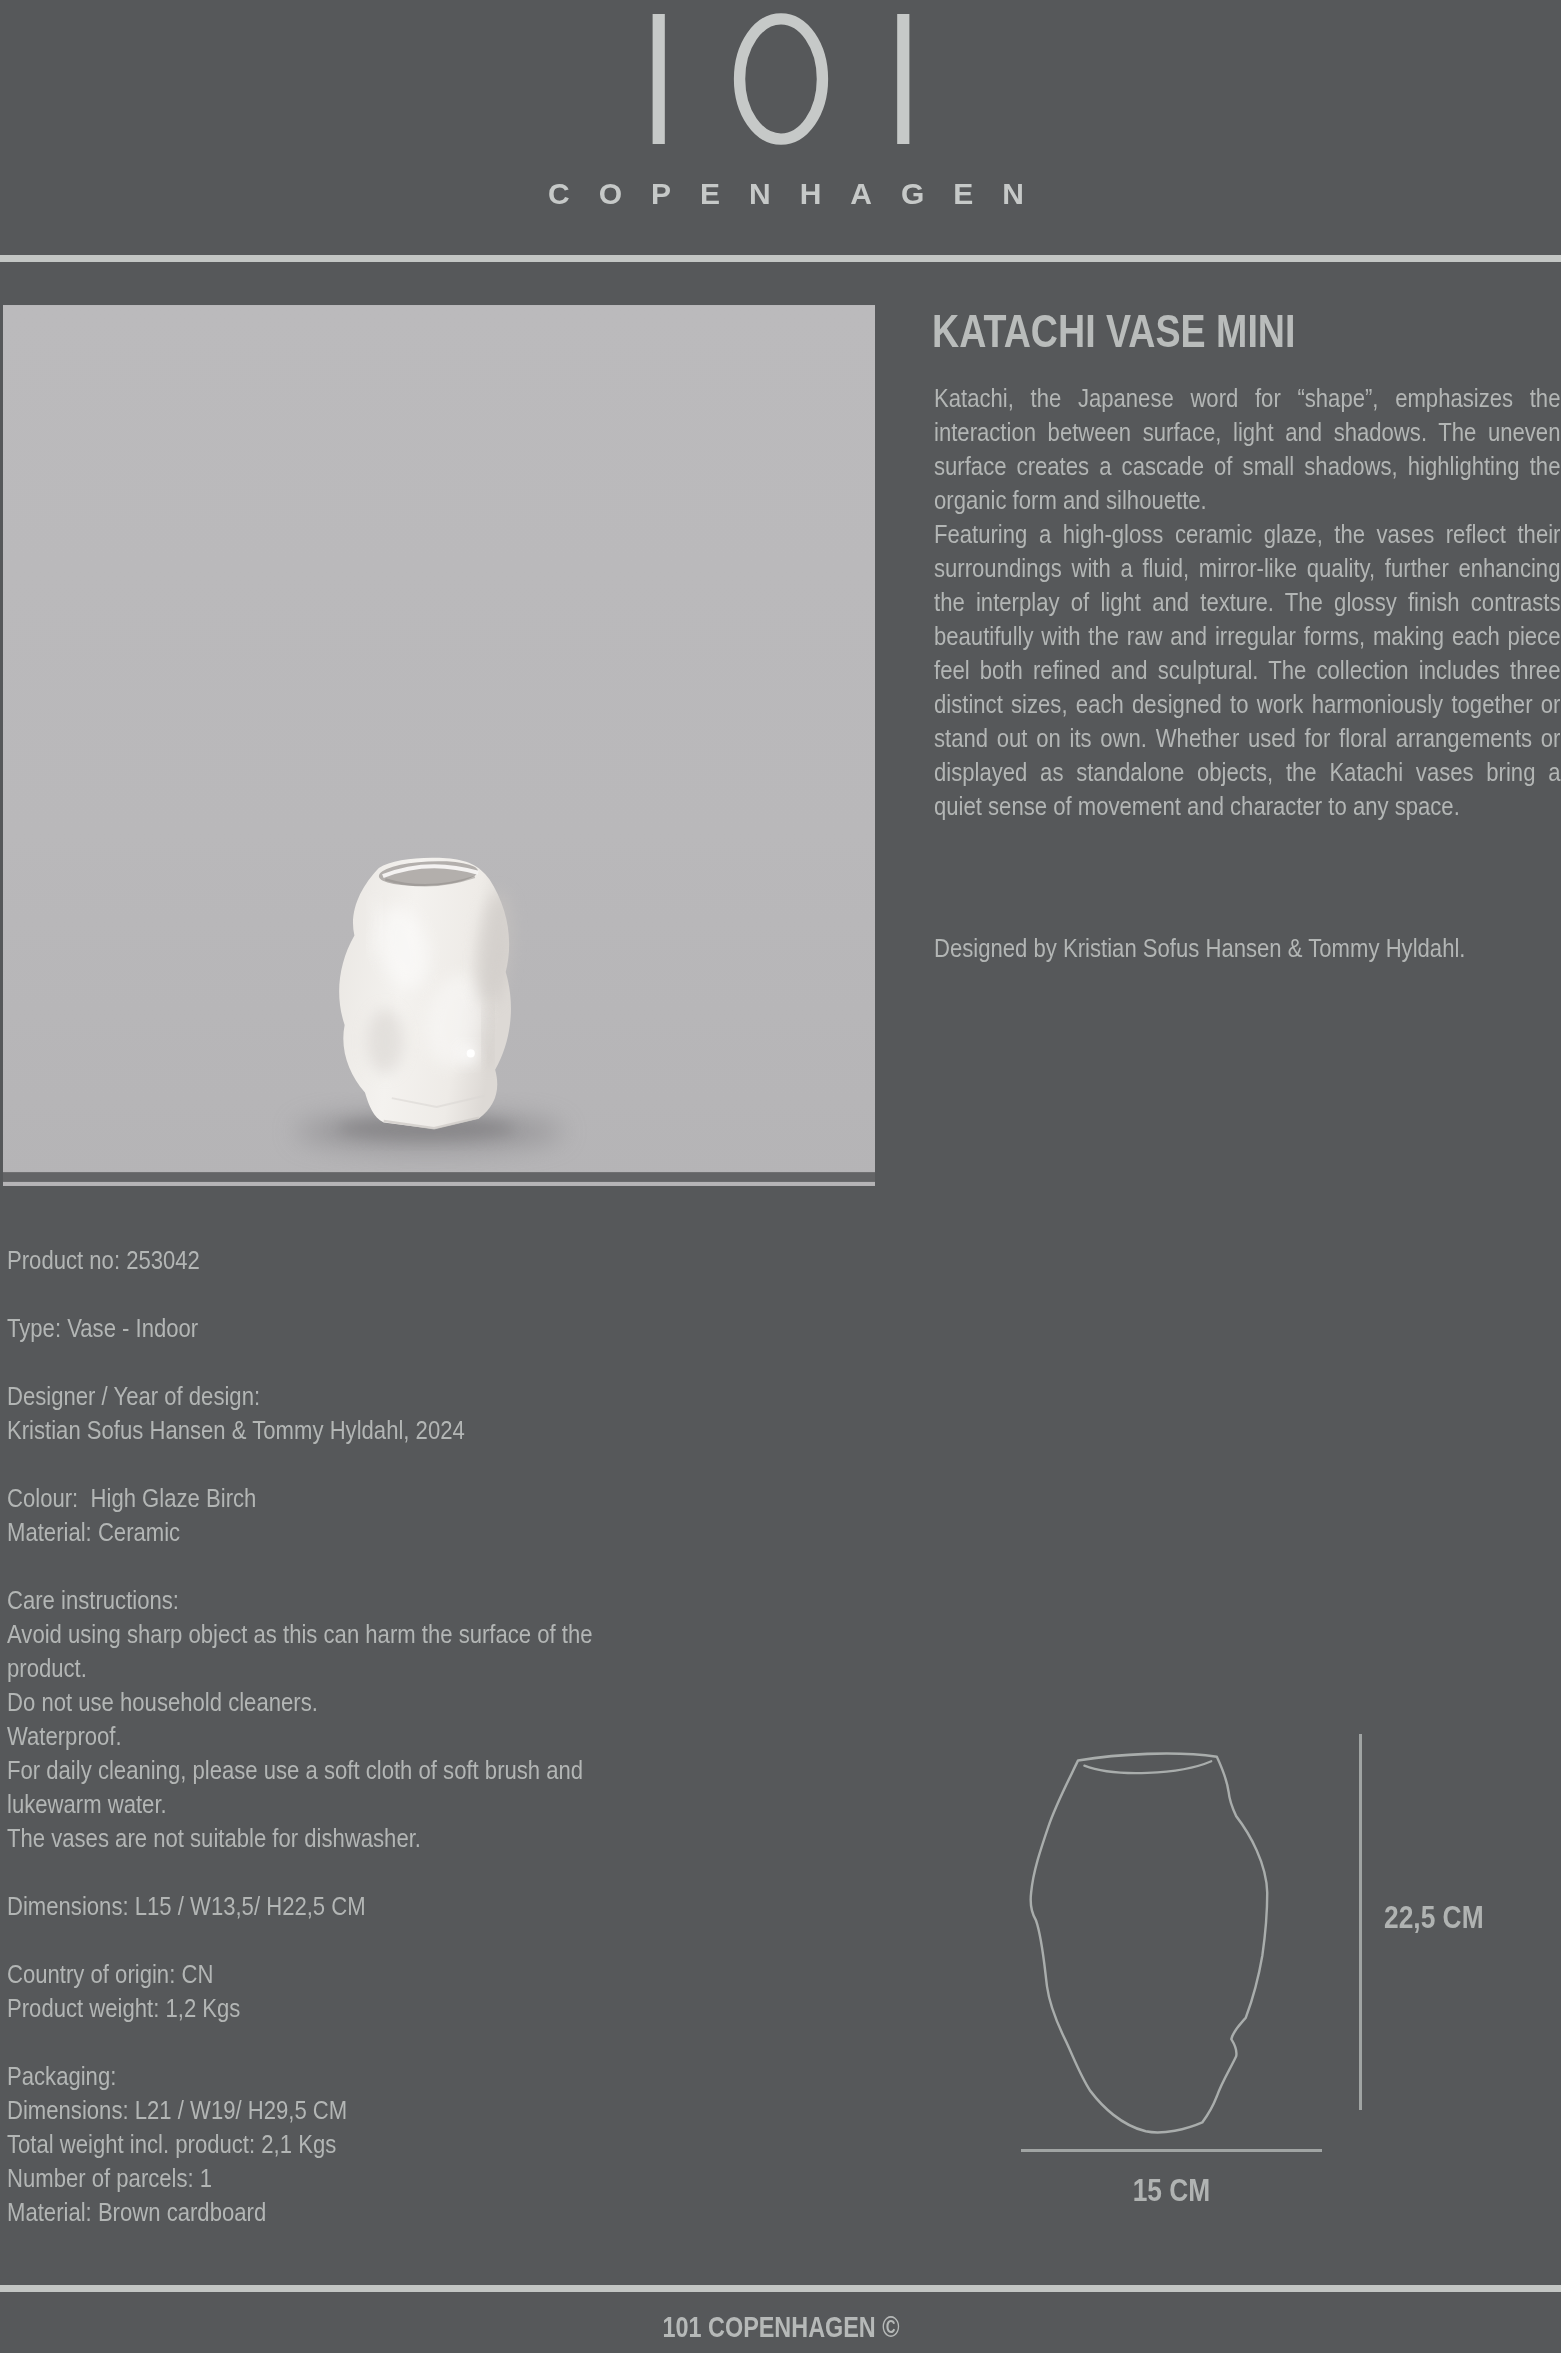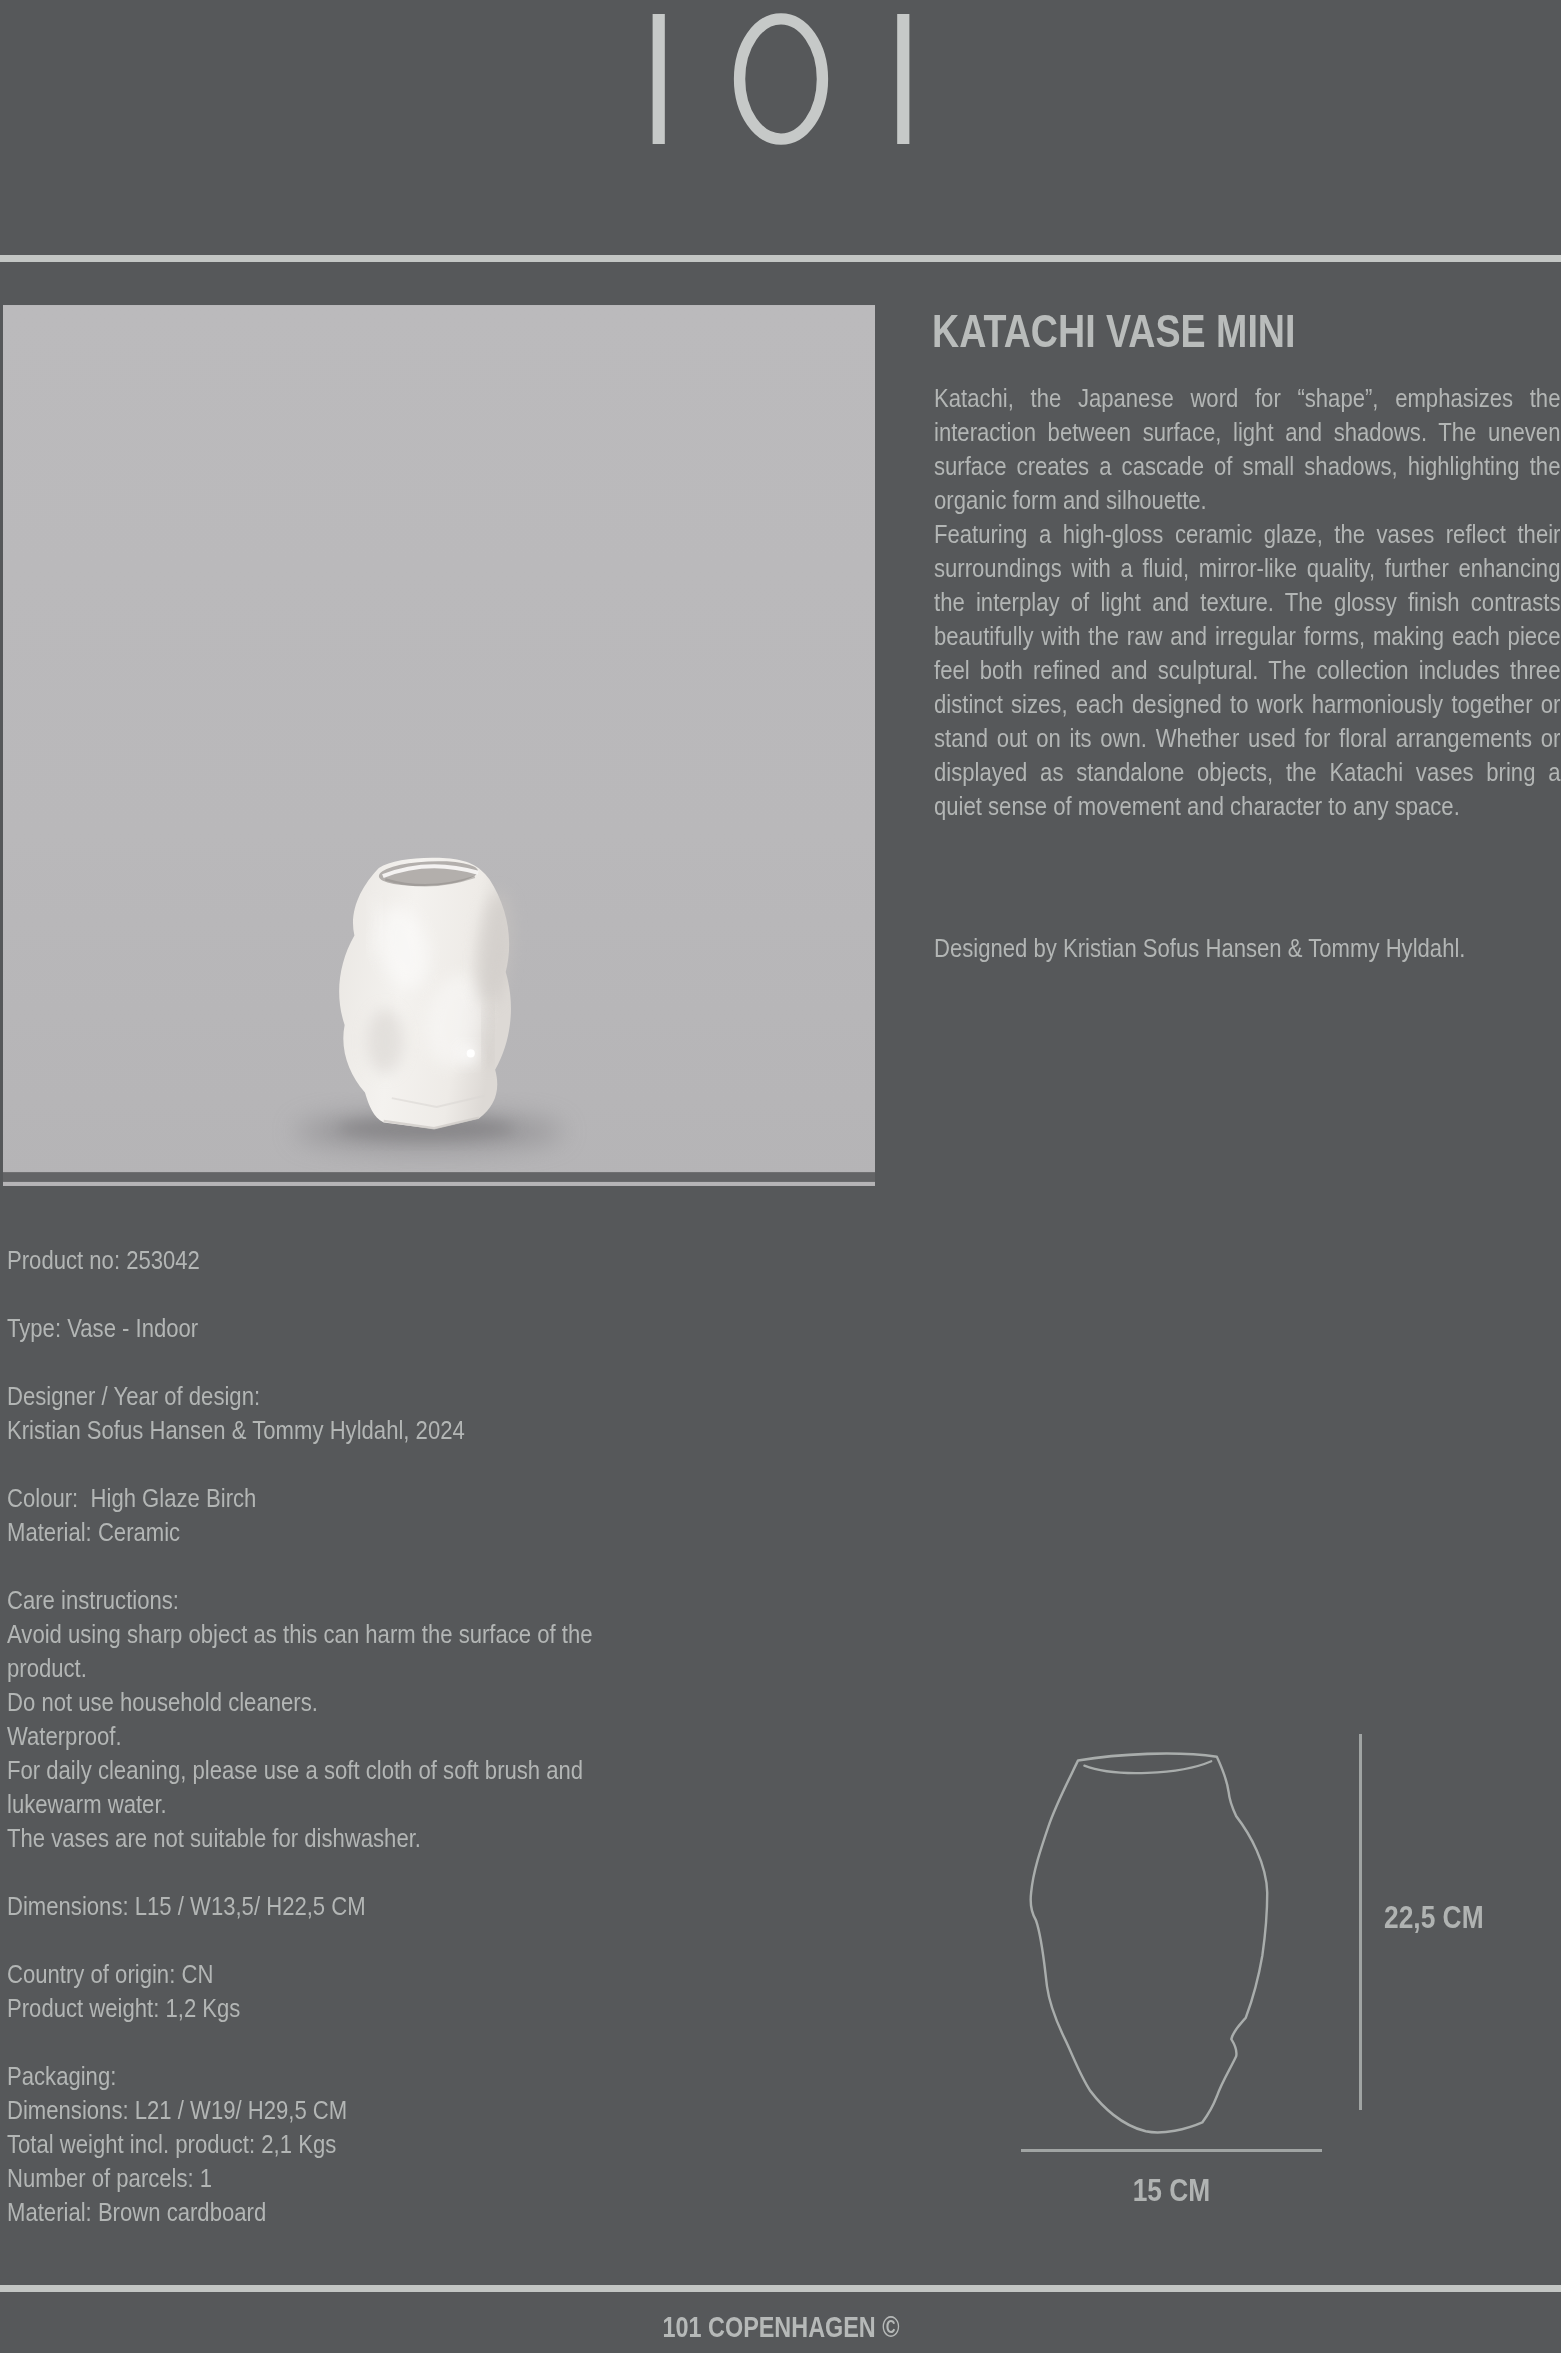--- a/index.html
+++ b/index.html
@@ -152,20 +152,21 @@
 <body>
 
 <div class="page">
 
   <svg class="brand-logo" viewBox="0 0 320 162" role="img" aria-label="101">
     <rect x="2" y="1" width="15" height="160" fill="#c6c9c8"></rect>
     <ellipse cx="160" cy="81" rx="51" ry="74" fill="none" stroke="#c6c9c8" stroke-width="14"></ellipse>
     <rect x="303" y="1" width="15" height="160" fill="#c6c9c8"></rect>
   </svg>
 
+  <div class="brand-name">COPENHAGEN</div>
 
   <div class="divider divider-top"></div>
 
   <div class="photo">
     <svg viewBox="0 0 1072 1083">
       <defs>
         <linearGradient id="bgGrad" x1="0" y1="0" x2="0" y2="1">
           <stop offset="0" stop-color="#bbbabc"></stop>
           <stop offset="0.6" stop-color="#b9b8ba"></stop>
           <stop offset="1" stop-color="#b5b4b6"></stop>

